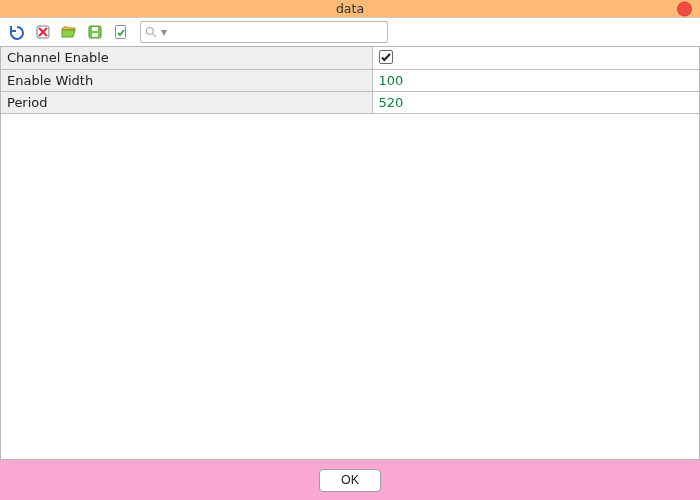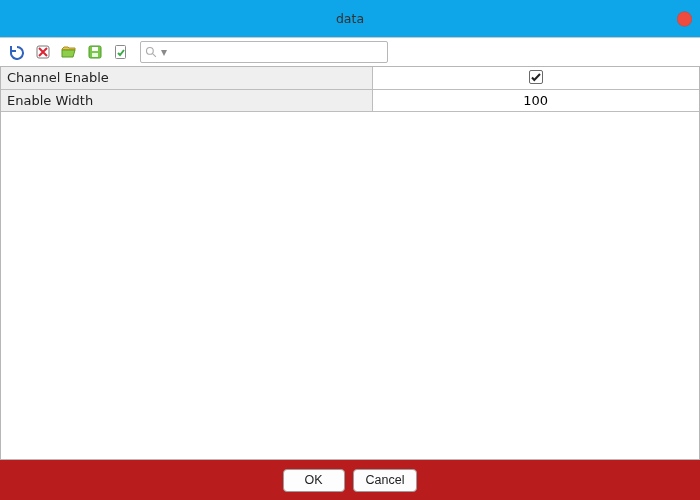--- a/index.html
+++ b/index.html
@@ -8,22 +8,22 @@
     width: 700px;
     height: 500px;
     font-family: "DejaVu Sans", "Liberation Sans", Arial, sans-serif;
     font-size: 13px;
     color: #222;
     background: #fff;
     display: flex;
     flex-direction: column;
   }
   .titlebar {
-    height: 38px;
-    background: #0ea5e9;
+    height: 18px;
+    background: #fdba74;
     border-bottom: 1px solid #c8c8c8;
     display: flex;
     align-items: center;
     justify-content: center;
     position: relative;
   }
   .titlebar .title { font-size: 12.5px; color: #333; }
   .titlebar .win-close {
     position: absolute;
     right: 8px;
@@ -88,40 +88,40 @@
     vertical-align: middle;
     font-size: 13px;
   }
   .props td.label {
     width: 371px;
     background: #efefef;
     border-right: 1px solid #bdbdbd;
   }
   .props td.value {
     background: #fff;
-    color: #000000;
-    text-align: center;
+    color: #15803d;
   }
   .props tr:first-child td { border-top: none; }
   .check {
     width: 14px; height: 14px;
     border: 1px solid #6a6a6a;
     border-radius: 2px;
     display: inline-flex;
     align-items: center; justify-content: center;
     background: #fff;
   }
   .check svg { width: 12px; height: 12px; }
   .button-row {
     height: 40px;
     display: flex;
     align-items: center;
     justify-content: center;
     gap: 8px;
-    background: #b91c1c;
+    background: #f9a8d4;
+    flex-direction: column;
   }
   .btn {
     min-width: 62px;
     height: 23px;
     padding: 0 12px;
     border: 1px solid #9c9c9c;
     border-radius: 4px;
     background: #fdfdfd;
     font-size: 12.5px;
     color: #222;
@@ -191,20 +191,23 @@
           <svg viewBox="0 0 12 12">
             <path d="M2 6.5l2.3 2.5L10 3" fill="none" stroke="#222" stroke-width="2"></path>
           </svg>
         </span>
       </td>
     </tr>
     <tr>
       <td class="label">Enable Width</td>
       <td class="value">100</td>
     </tr>
+    <tr>
+      <td class="label">Period</td>
+      <td class="value">520</td>
+    </tr>
   </tbody>
     </table>
 </div>
 
 <div class="button-row">
   <button class="btn">OK</button>
-  <button class="btn">Cancel</button>
 </div>
 
 </body></html>

